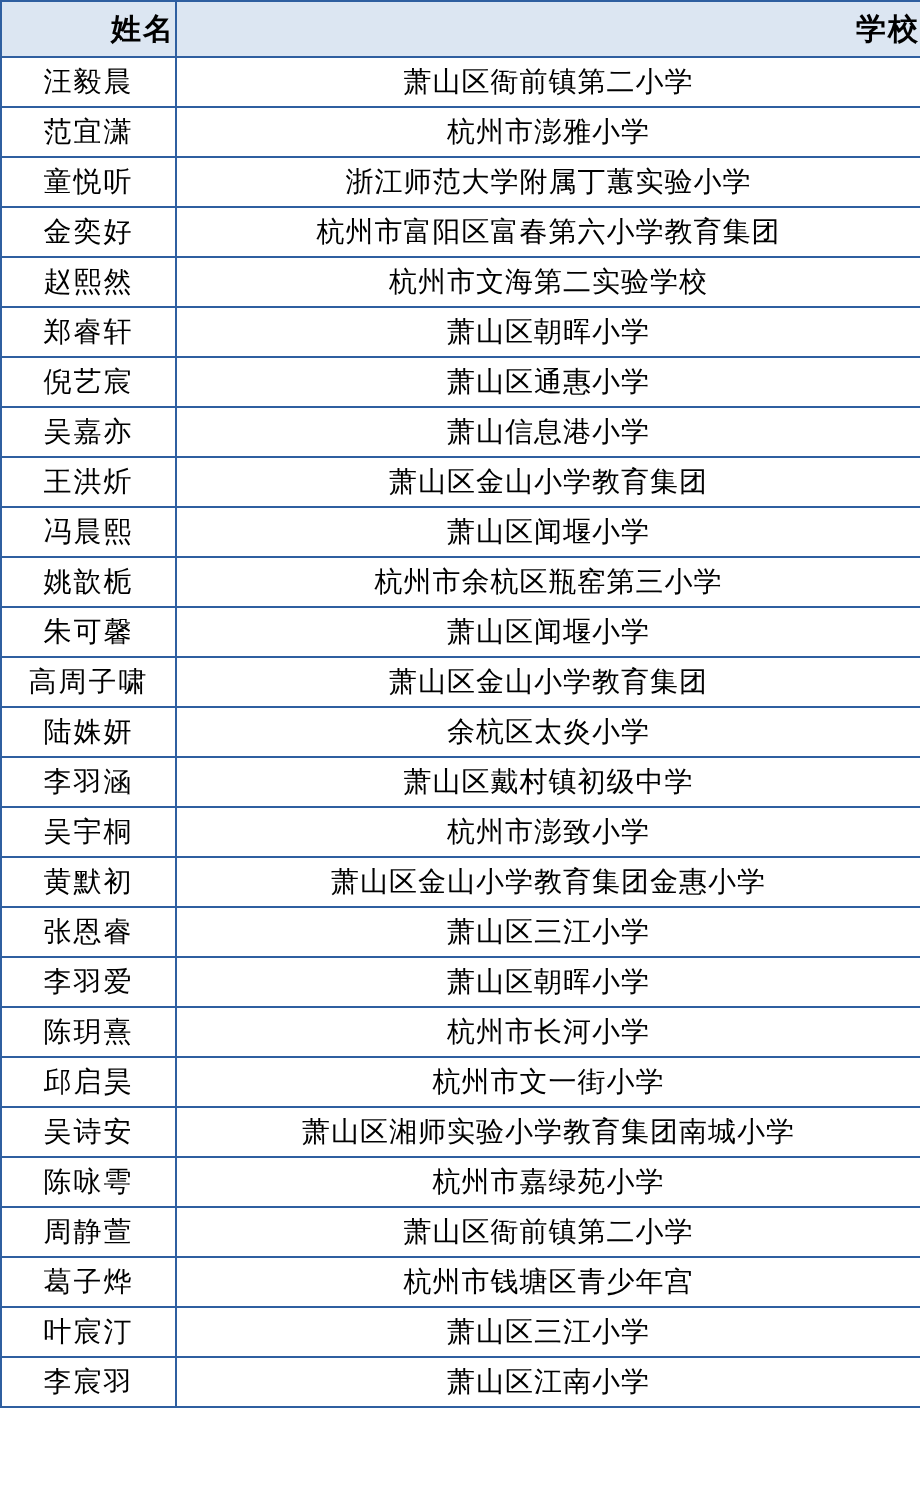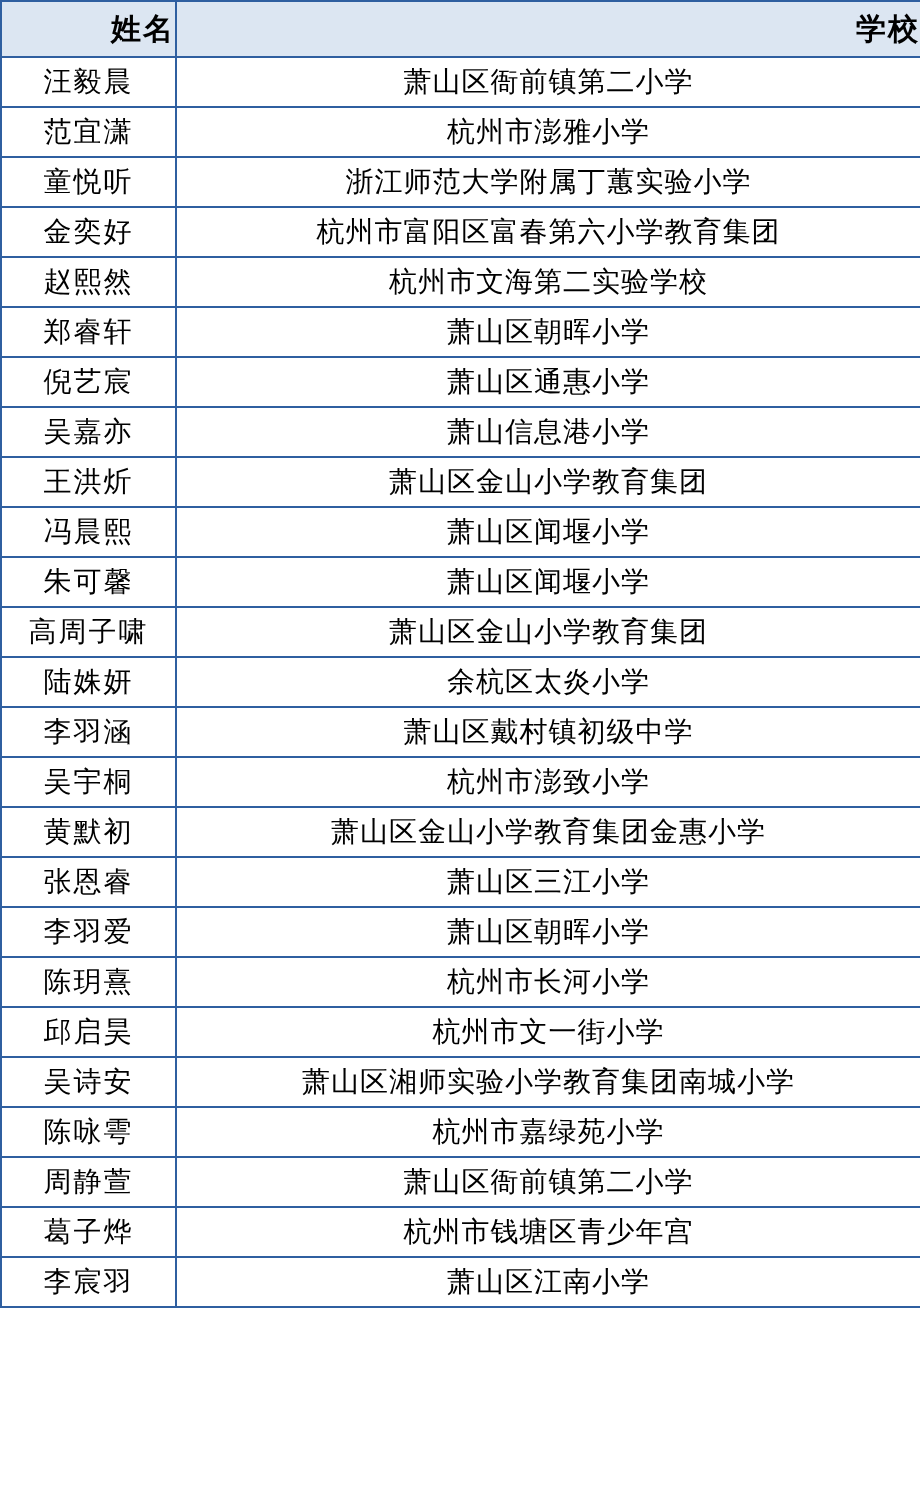--- a/index.html
+++ b/index.html
@@ -102,20 +102,24 @@
       </tr>
       <tr>
         <td class="name-cell">王洪炘</td>
         <td>萧山区金山小学教育集团</td>
       </tr>
       <tr>
         <td class="name-cell">冯晨熙</td>
         <td>萧山区闻堰小学</td>
       </tr>
       <tr>
+        <td class="name-cell">姚歆栀</td>
+        <td>杭州市余杭区瓶窑第三小学</td>
+      </tr>
+      <tr>
         <td class="name-cell">朱可馨</td>
         <td>萧山区闻堰小学</td>
       </tr>
       <tr>
         <td class="name-cell">高周子啸</td>
         <td>萧山区金山小学教育集团</td>
       </tr>
       <tr>
         <td class="name-cell">陆姝妍</td>
         <td>余杭区太炎小学</td>
@@ -158,18 +162,22 @@
       </tr>
       <tr>
         <td class="name-cell">周静萱</td>
         <td>萧山区衙前镇第二小学</td>
       </tr>
       <tr>
         <td class="name-cell">葛子烨</td>
         <td>杭州市钱塘区青少年宫</td>
       </tr>
       <tr>
+        <td class="name-cell">叶宸汀</td>
+        <td>萧山区三江小学</td>
+      </tr>
+      <tr>
         <td class="name-cell">李宸羽</td>
         <td>萧山区江南小学</td>
       </tr>
     </tbody>
   </table>
 </div>
 
 </body></html>

